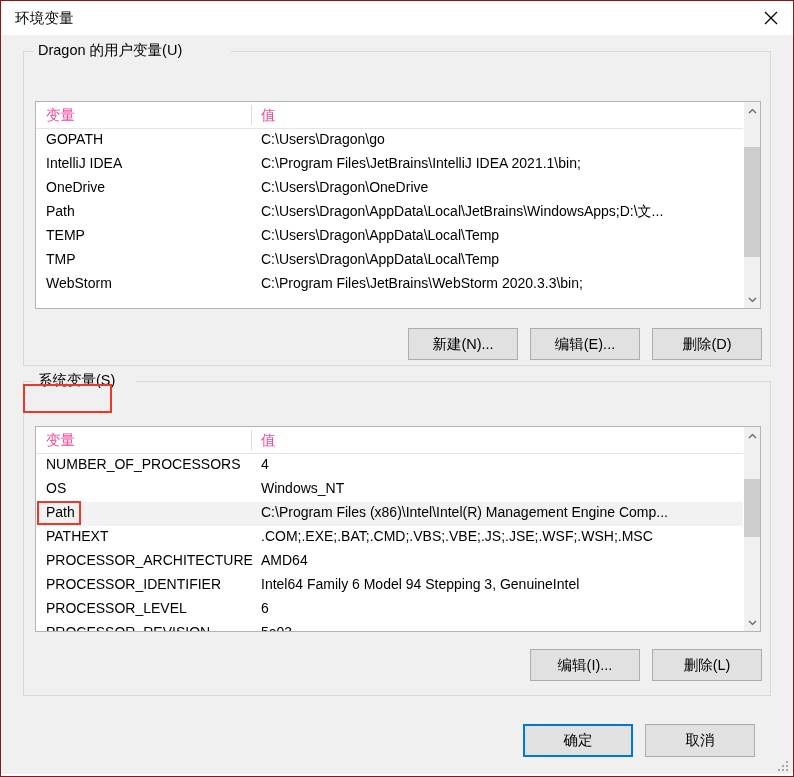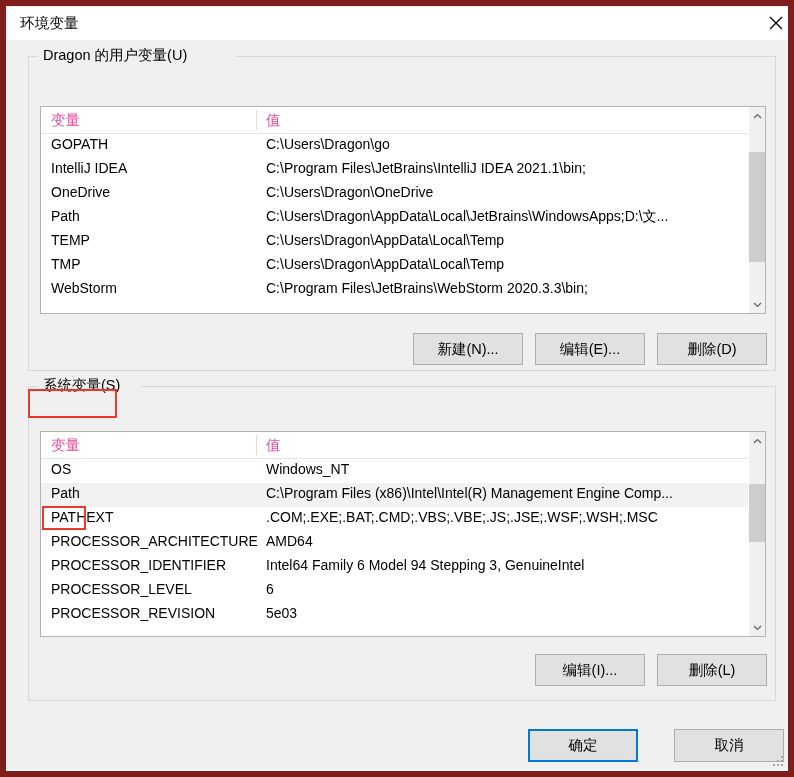--- a/index.html
+++ b/index.html
@@ -9,21 +9,21 @@
     overflow: hidden;
     background: #ffffff;
     font-family: "Liberation Sans", "DejaVu Sans", sans-serif;
   }
 
   .window {
     position: relative;
     width: 794px;
     height: 777px;
     background: #f0f0f0;
-    border: 6px solid #7f1d1d;
+    border: 1px solid #7f1d1d;
     overflow: hidden;
   }
 
   
   .titlebar {
     position: absolute;
     left: 1px; top: 1px;
     width: 792px; height: 33px;
     background: #ffffff;
     display: flex;
@@ -197,21 +197,21 @@
 
   #user-new-btn    { left: 407px; top: 327px; width: 110px; height: 32px; }
   #user-edit-btn   { left: 529px; top: 327px; width: 110px; height: 32px; }
   #user-delete-btn { left: 651px; top: 327px; width: 110px; height: 32px; }
 
   #sys-new-btn     { left: 407px; top: 648px; width: 110px; height: 32px; }
   #sys-edit-btn    { left: 529px; top: 648px; width: 110px; height: 32px; }
   #sys-delete-btn  { left: 651px; top: 648px; width: 110px; height: 32px; }
 
   #ok-btn     { left: 522px; top: 723px; width: 110px; height: 33px; }
-  #cancel-btn { left: 668px; top: 723px; width: 110px; height: 33px; }
+  #cancel-btn { left: 644px; top: 723px; width: 110px; height: 33px; }
 
   
   .resize-grip {
     position: absolute;
     right: 3px; bottom: 2px;
     width: 13px; height: 13px;
   }
   .resize-grip i {
     position: absolute;
     width: 2px; height: 2px;
@@ -314,20 +314,24 @@
 
   <div class="listview" id="system-list">
     <div class="lv-inner">
       <div class="lv-header">
         <span class="col-name">变量</span>
         <span class="col-sep"></span>
         <span class="col-value">值</span>
       </div>
       <div class="lv-rows" id="system-rows">
           <div class="lv-row">
+            <span class="cell-name">NUMBER_OF_PROCESSORS</span>
+            <span class="cell-value">4</span>
+          </div>
+          <div class="lv-row">
             <span class="cell-name">OS</span>
             <span class="cell-value">Windows_NT</span>
           </div>
           <div class="lv-row selected">
             <span class="cell-name">Path</span>
             <span class="cell-value">C:\Program Files (x86)\Intel\Intel(R) Management Engine Comp...</span>
           </div>
           <div class="lv-row">
             <span class="cell-name">PATHEXT</span>
             <span class="cell-value">.COM;.EXE;.BAT;.CMD;.VBS;.VBE;.JS;.JSE;.WSF;.WSH;.MSC</span>

